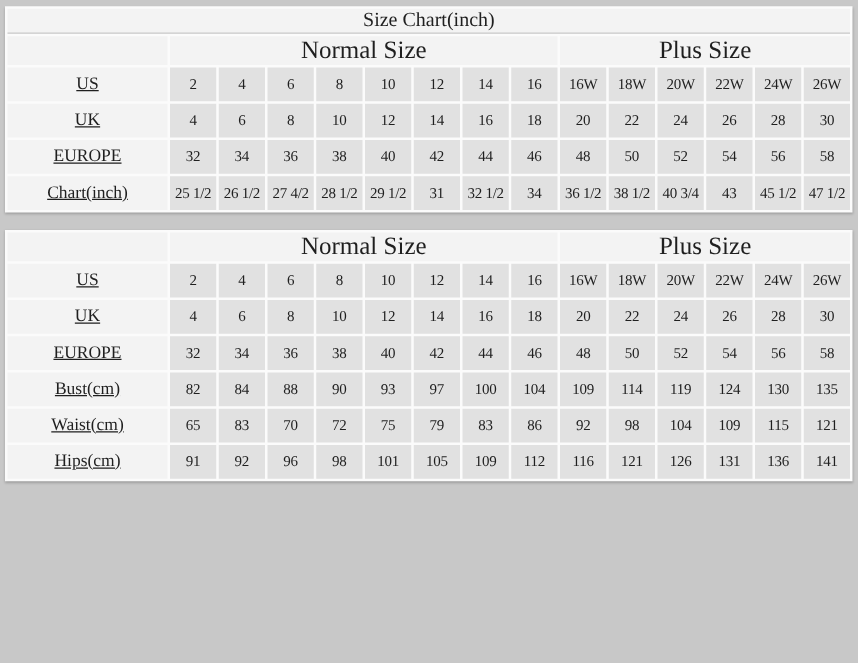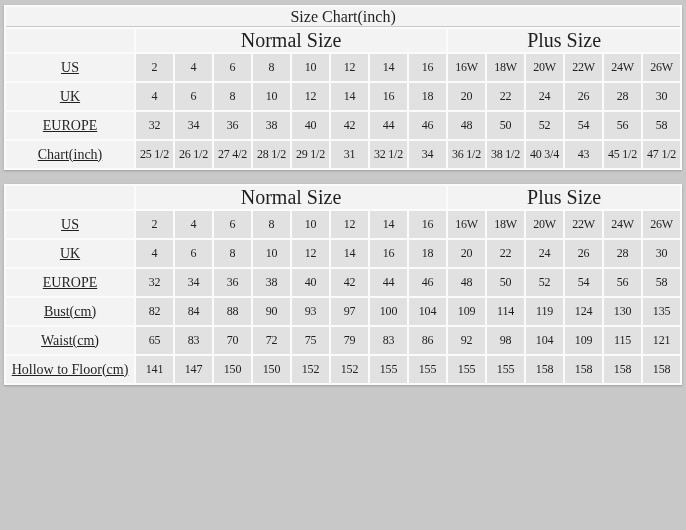--- a/index.html
+++ b/index.html
@@ -268,32 +268,32 @@
           <td class="data-cell">83</td>
           <td class="data-cell">86</td>
           <td class="data-cell">92</td>
           <td class="data-cell">98</td>
           <td class="data-cell">104</td>
           <td class="data-cell">109</td>
           <td class="data-cell">115</td>
           <td class="data-cell">121</td>
         </tr>
         <tr>
-          <td class="label-cell">Hollow to Floor(cm)</td>
+          <td class="label-cell">Hips(cm)</td>
+          <td class="data-cell">91</td>
+          <td class="data-cell">92</td>
+          <td class="data-cell">96</td>
+          <td class="data-cell">98</td>
+          <td class="data-cell">101</td>
+          <td class="data-cell">105</td>
+          <td class="data-cell">109</td>
+          <td class="data-cell">112</td>
+          <td class="data-cell">116</td>
+          <td class="data-cell">121</td>
+          <td class="data-cell">126</td>
+          <td class="data-cell">131</td>
+          <td class="data-cell">136</td>
           <td class="data-cell">141</td>
-          <td class="data-cell">147</td>
-          <td class="data-cell">150</td>
-          <td class="data-cell">150</td>
-          <td class="data-cell">152</td>
-          <td class="data-cell">152</td>
-          <td class="data-cell">155</td>
-          <td class="data-cell">155</td>
-          <td class="data-cell">155</td>
-          <td class="data-cell">155</td>
-          <td class="data-cell">158</td>
-          <td class="data-cell">158</td>
-          <td class="data-cell">158</td>
-          <td class="data-cell">158</td>
         </tr>
       </tbody>
   </table>
 
 </div>
 
 </body></html>

